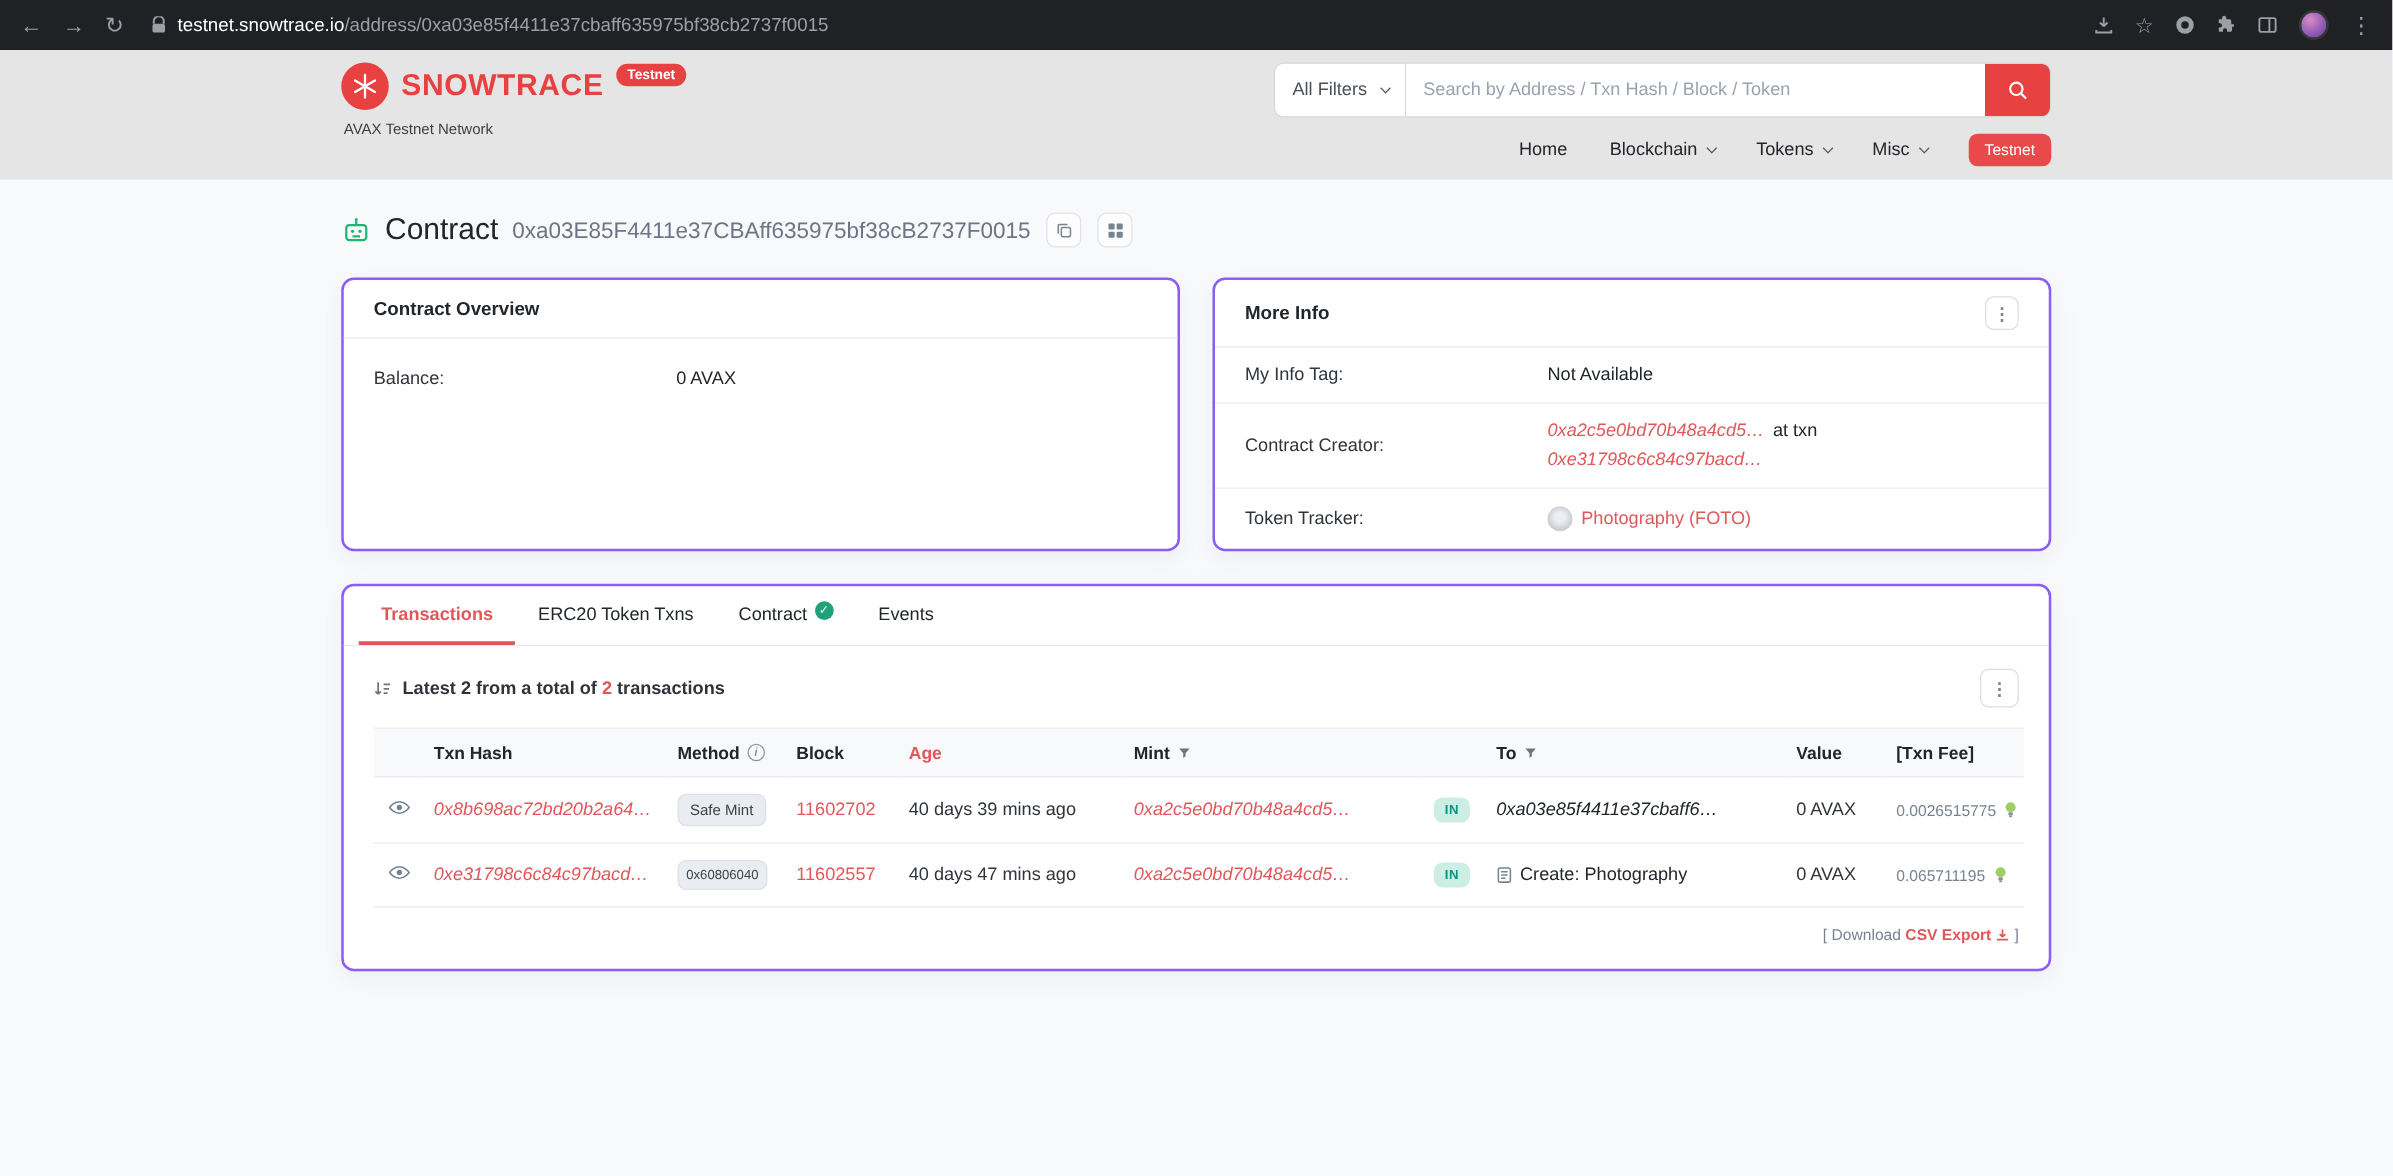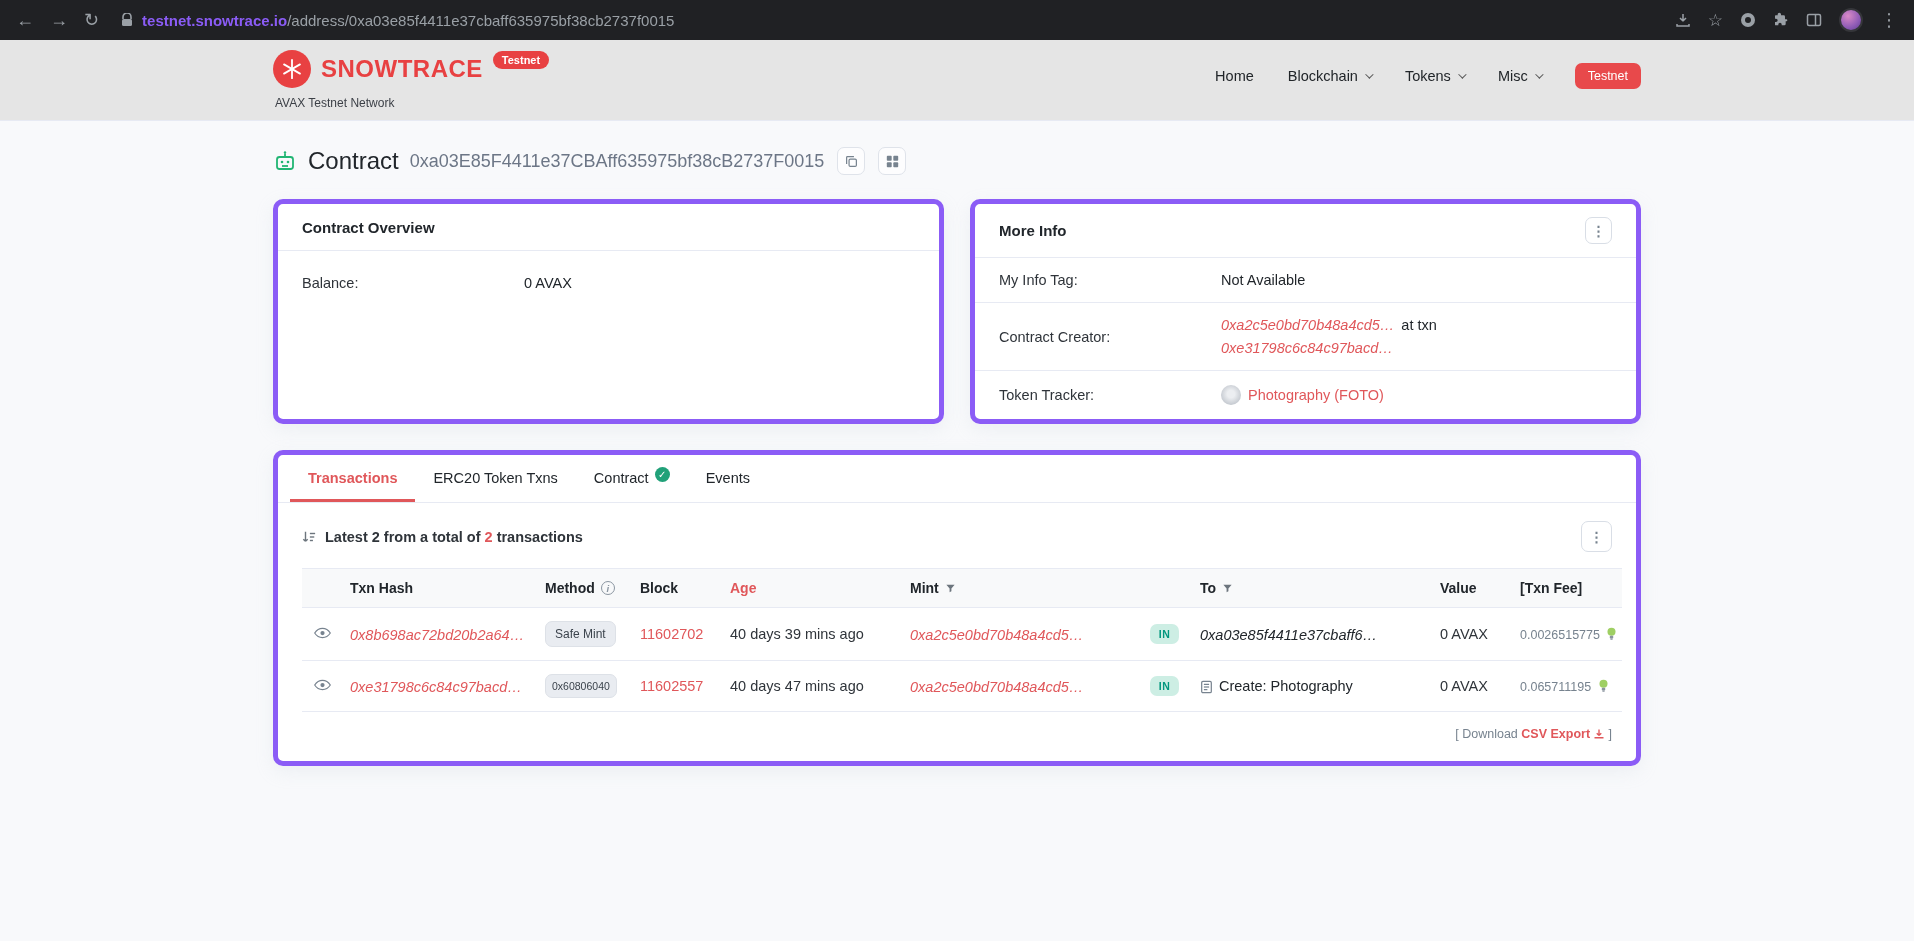--- a/index.html
+++ b/index.html
@@ -12,21 +12,21 @@
   }
   .container { width: 1368px; margin: 0 auto; }
 
   
   .browser-bar {
     height: 40px; background: #202124; display: flex; align-items: center;
     padding: 0 16px; gap: 16px; color: #9aa0a6;
   }
   .nav-glyph { font-size: 18px; line-height: 1; cursor: pointer; }
   .url-area { flex: 1; display: flex; align-items: center; gap: 9px; margin-left: 6px; font-size: 15px; }
-  .url-domain { color: #8b5cf6; font-weight: bold; margin-top: 33px; }
+  .url-domain { color: #ffffff; font-weight: normal; margin-top: 33px; }
   .url-path { color: #9aa0a6; }
   .chrome-right { display: flex; align-items: center; gap: 17px; }
   .avatar {
     width: 24px; height: 24px; border-radius: 50%;
     background: radial-gradient(circle at 35% 30%, #d98ac7 0%, #8e5bb5 60%, #5f3d8c 100%);
     border: 2px solid #35363a; cursor: pointer;
   }
   .cicon { display: inline-flex; align-items: center; cursor: pointer; }
 
   
@@ -70,34 +70,34 @@
   .title-row { display: flex; align-items: center; gap: 11px; margin-bottom: 24px; }
   .page-title { font-size: 24px; font-weight: 500; color: #21262b; }
   .page-address { font-size: 18px; color: #6c7686; font-weight: 400; }
   .mini-btn {
     width: 28px; height: 28px; border: 1px solid #dfe3ea; border-radius: 7px; background: #fdfdfe;
     display: inline-flex; align-items: center; justify-content: center; cursor: pointer; margin-left: 2px;
   }
 
   .cards-row { display: flex; gap: 26px; }
   .card {
-    background: #fff; border: 5px solid #8b5cf6; border-radius: 10px; flex: 1;
+    background: #fff; border: 2px solid #8b5cf6; border-radius: 10px; flex: 1;
     box-shadow: 0 6px 18px rgba(189,197,209,.18);
   }
   .card-header {
     padding: 13px 24px; border-bottom: 1px solid #e7eaf3; font-size: 15px; font-weight: bold;
     color: #21262b; display: flex; align-items: center; justify-content: space-between; min-height: 47px;
   }
   .kebab-btn {
     width: 27px; height: 27px; border: 1px solid #d9dee6; border-radius: 7px; background: #fff;
     display: inline-flex; align-items: center; justify-content: center; cursor: pointer;
     color: #77838f; font-size: 14px; font-weight: bold;
   }
   .overview-card { min-height: 196px; }
-  .info-row { display: flex; align-items: center; padding: 14px 24px; font-size: 14.5px; }
+  .info-row { display: flex; align-items: center; padding: 14px 24px; font-size: 14.5px; gap: 20px; }
   .info-row + .info-row { border-top: 1px solid #e7eaf3; }
   .info-label { width: 222px; color: #2f343a; flex-shrink: 0; }
   .info-value { color: #21262b; display: flex; align-items: center; gap: 7px; flex-wrap: wrap; }
   .overview-body { padding: 10px 0; }
 
   a.link, .link { color: #e0575a; text-decoration: none; cursor: pointer; }
   .token-logo {
     width: 20px; height: 20px; border-radius: 50%;
     background: radial-gradient(circle at 50% 45%, #eceef1 25%, #aeb4bd 100%);
     display: inline-block; flex-shrink: 0;
@@ -210,20 +210,35 @@
               <line x1="3.3" y1="7" x2="20.7" y2="17"></line>
               <line x1="3.3" y1="17" x2="20.7" y2="7"></line>
             </svg>
         </span>
         <span class="brand-text">SNOWTRACE</span>
         <span class="brand-badge">Testnet</span>
       </div>
       <div class="network-label">AVAX Testnet Network</div>
     </div>
     <div class="header-right">
+      <div class="search-group">
+        <div class="filter-select">
+          <span>All Filters</span>
+          <span class="chev"></span>
+        </div>
+        <input class="search-input" type="text" placeholder="Search by Address / Txn Hash / Block / Token" style="">
+        <button class="search-btn">
+          <span class="cicon">
+            <svg width="17" height="17" viewBox="0 0 24 24" fill="none" stroke="#fff" stroke-width="2.4">
+                <circle cx="10" cy="10" r="7"></circle>
+                <line x1="15.5" y1="15.5" x2="21" y2="21"></line>
+              </svg>
+          </span>
+        </button>
+      </div>
       <nav class="main-nav">
         <span class="nav-item">
             <span>Home</span>
           </span>
         <span class="nav-item">
             <span>Blockchain</span>
             <span class="chev"></span>
           </span>
         <span class="nav-item">
             <span>Tokens</span>

